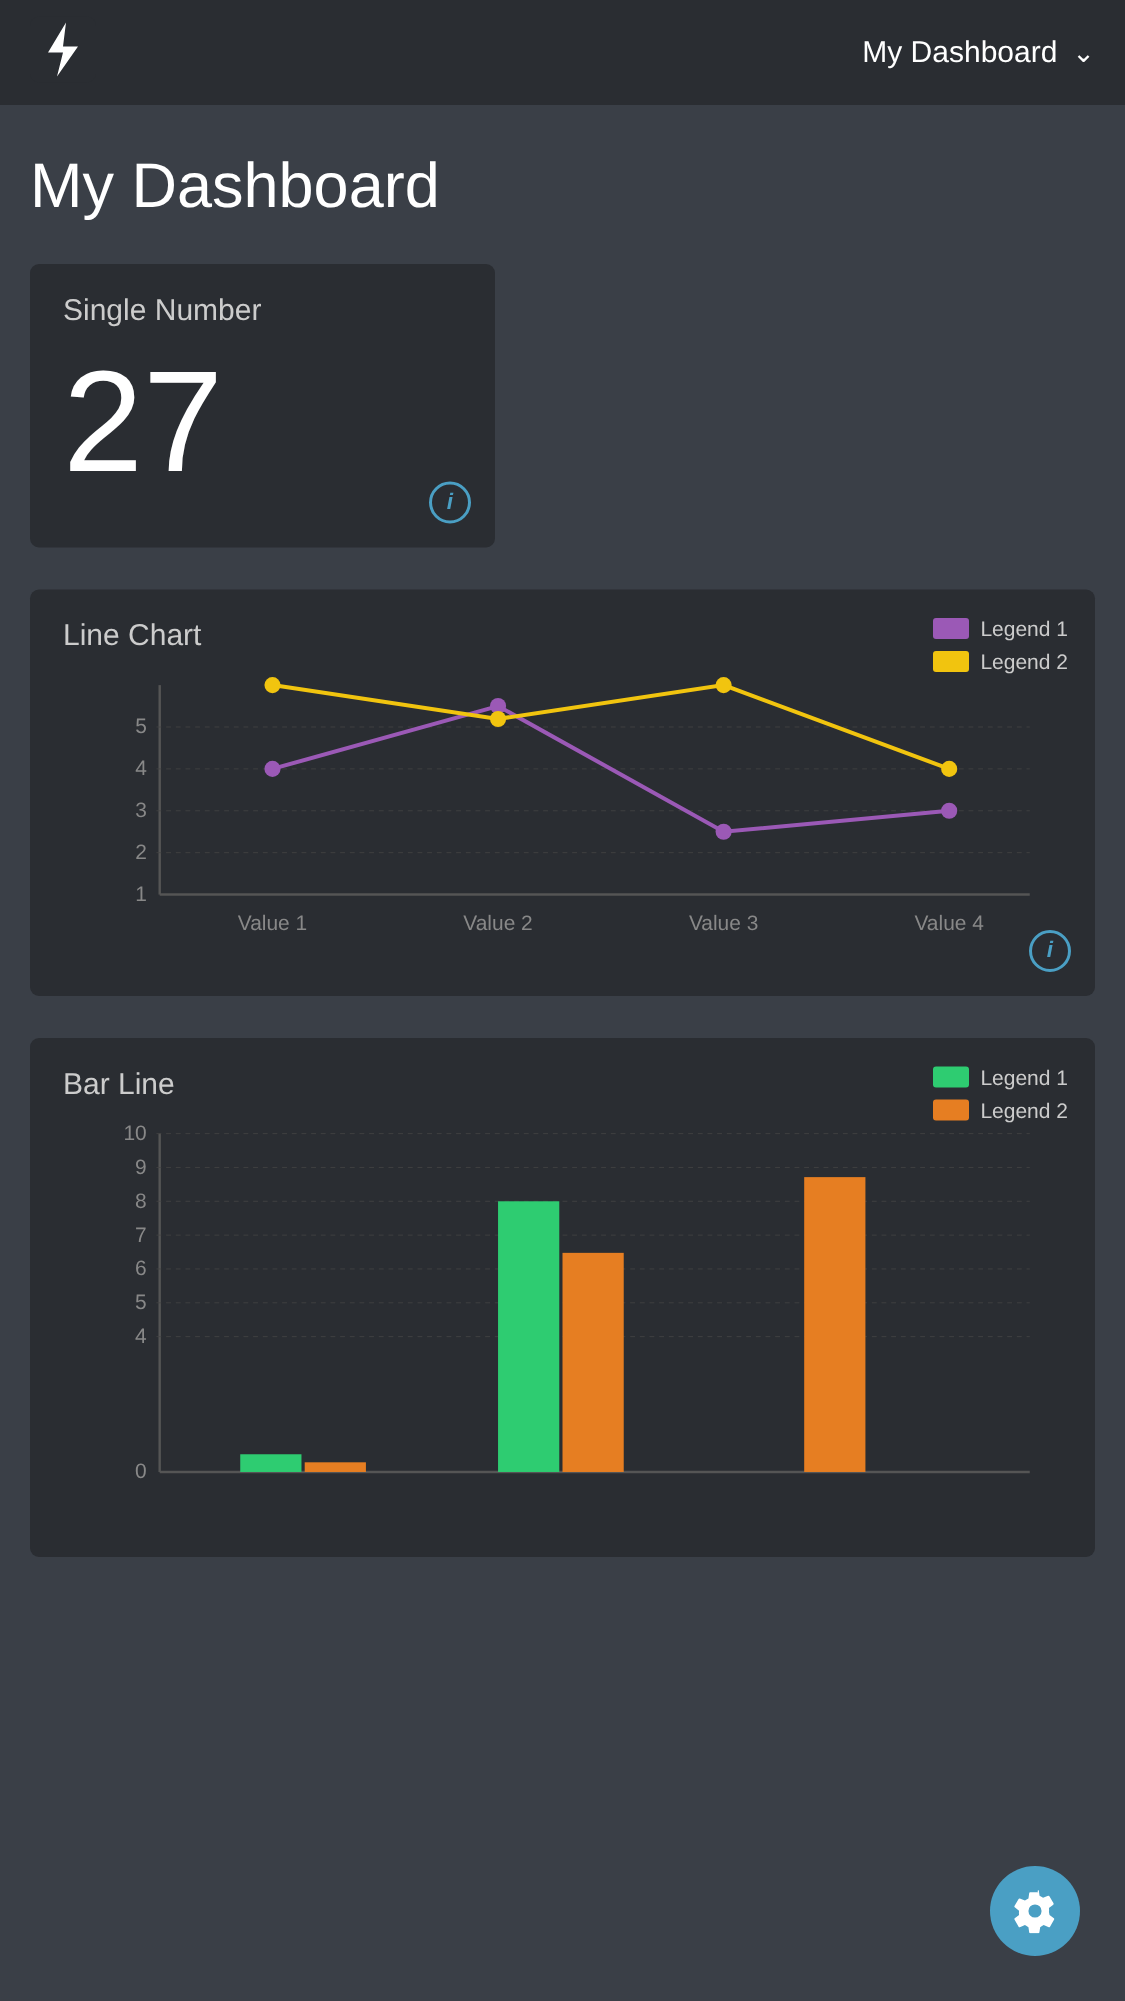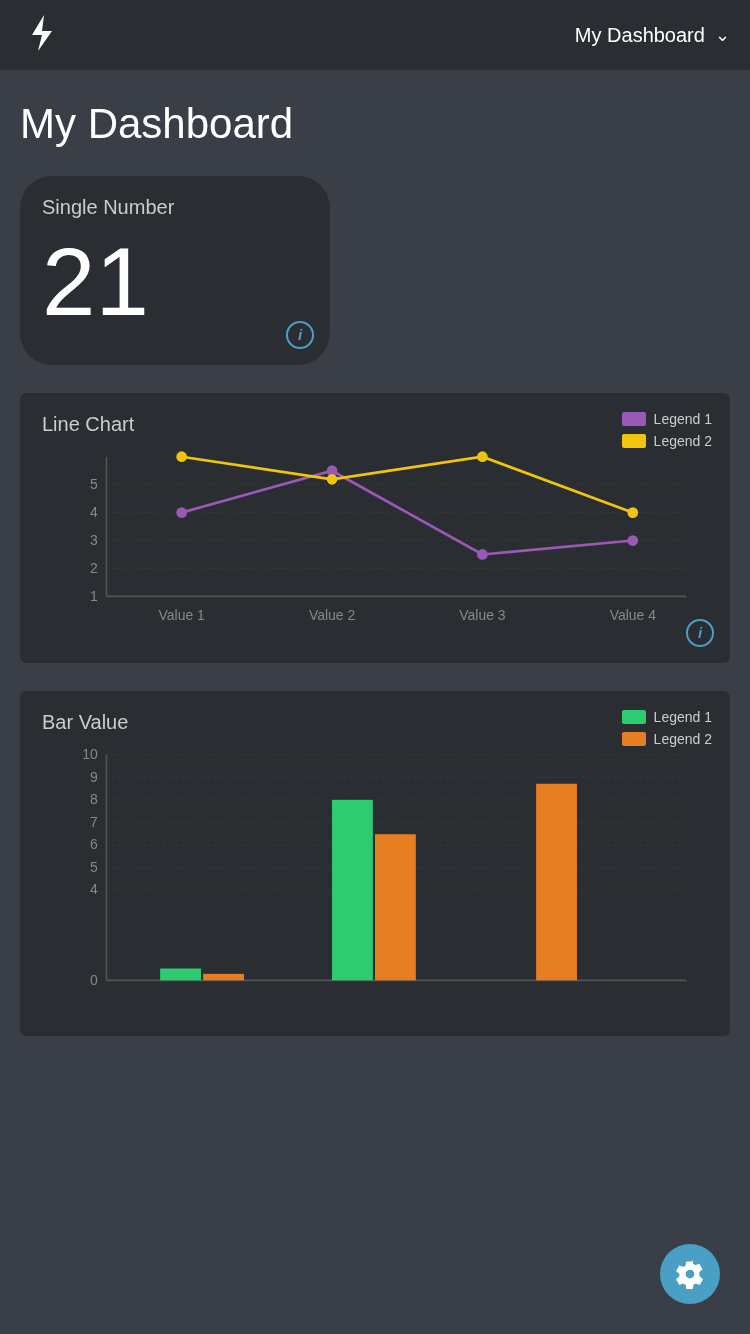--- a/index.html
+++ b/index.html
@@ -62,21 +62,20 @@
     .card-title {
       font-size: 20px;
       font-weight: 400;
       color: #ccc;
       margin-bottom: 10px;
     }
 
     
     .single-number-card {
       width: 310px;
-      border-radius: 32px;
     }
     .single-number-value {
       font-size: 96px;
       font-weight: 300;
       line-height: 1.1;
       margin-top: 10px;
       margin-bottom: 10px;
     }
     .info-icon {
       position: absolute;
@@ -173,21 +172,21 @@
     <span class="chevron-icon">⌄</span>
   </div>
 </div>
 
 <div class="page-content">
 
   <h1 class="page-title">My Dashboard</h1>
 
   <div class="card single-number-card">
     <div class="card-title">Single Number</div>
-    <div class="single-number-value">21</div>
+    <div class="single-number-value">27</div>
     <div class="info-icon">i</div>
   </div>
 
   <div class="card line-graph-card">
     <div class="card-title">Line Chart</div>
 
     <div class="chart-legend">
       <div class="legend-item">
         <div class="legend-color-box" style="background:#9b59b6;"></div>
         <span>Legend 1</span>
@@ -231,21 +230,21 @@
         <circle cx="130" cy="10" r="5" fill="#f1c40f"></circle>
         <circle cx="270" cy="31" r="5" fill="#f1c40f"></circle>
         <circle cx="410" cy="10" r="5" fill="#f1c40f"></circle>
         <circle cx="550" cy="62" r="5" fill="#f1c40f"></circle>
       </svg>
     </div>
     <div class="info-icon">i</div>
   </div>
 
   <div class="card bar-chart-card">
-    <div class="card-title">Bar Value</div>
+    <div class="card-title">Bar Line</div>
 
     <div class="chart-legend">
       <div class="legend-item">
         <div class="legend-color-box" style="background:#2ecc71;"></div>
         <span>Legend 1</span>
       </div>
       <div class="legend-item">
         <div class="legend-color-box" style="background:#e67e22;"></div>
         <span>Legend 2</span>
       </div>

